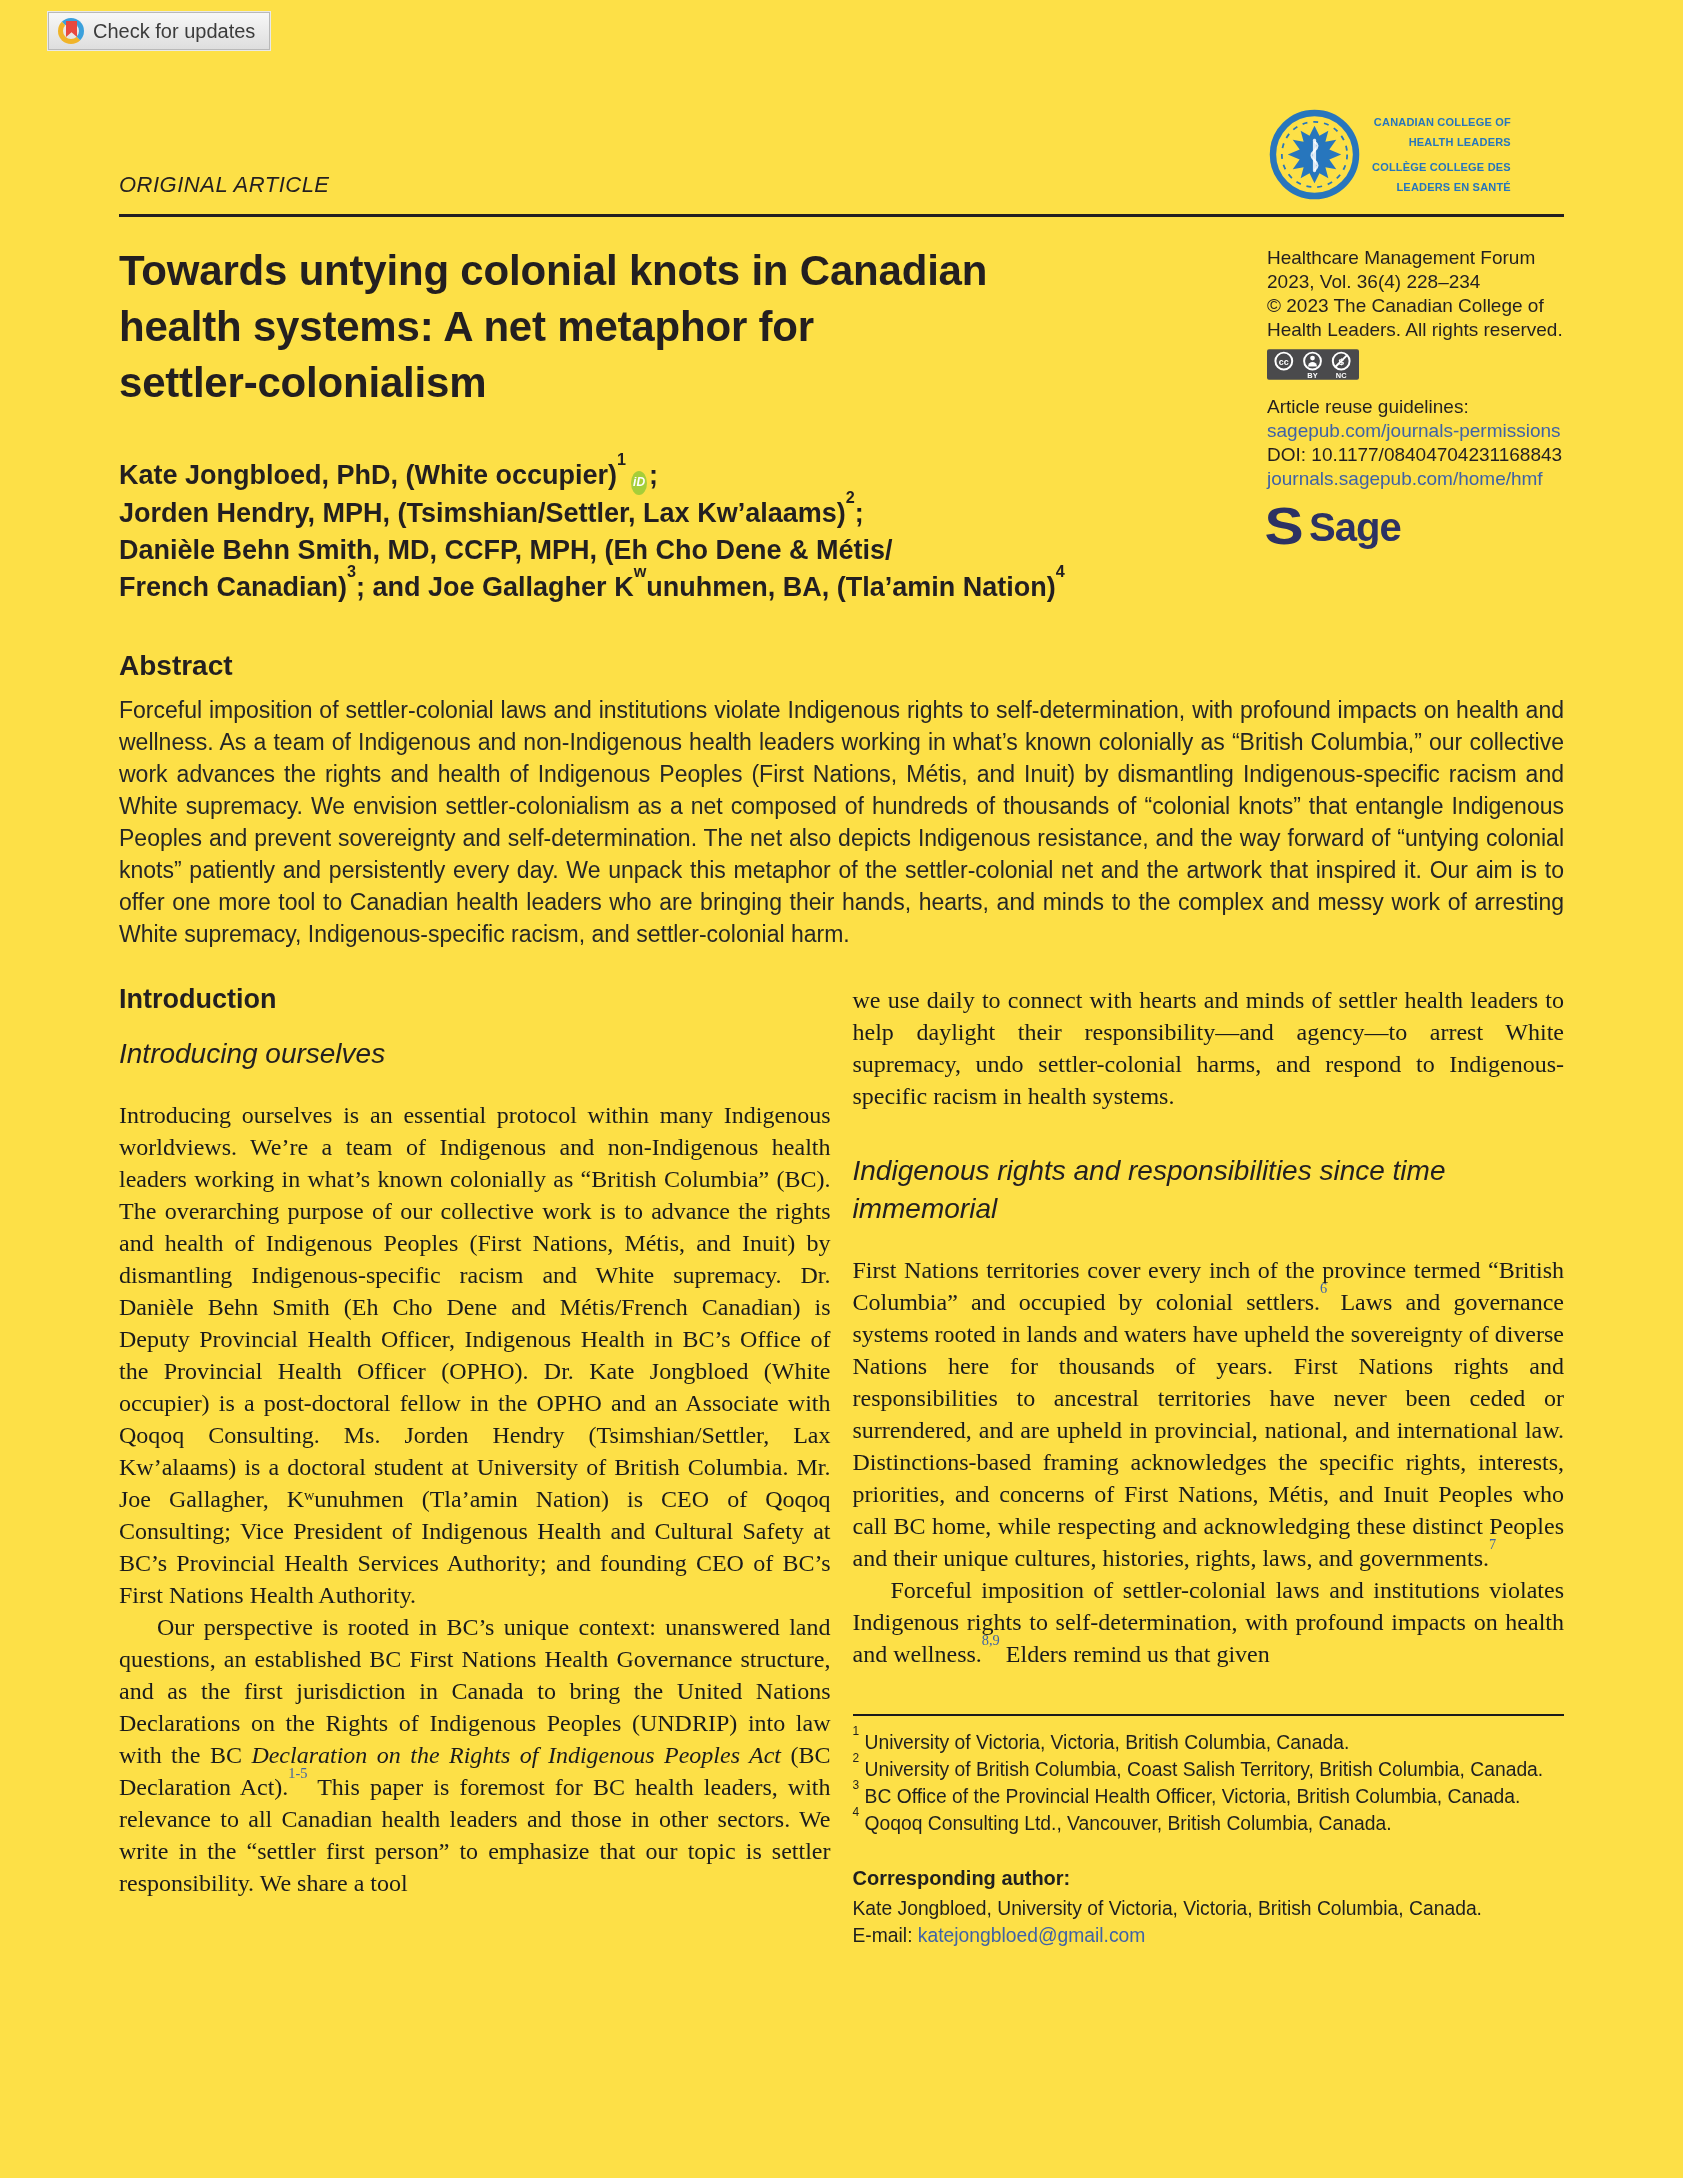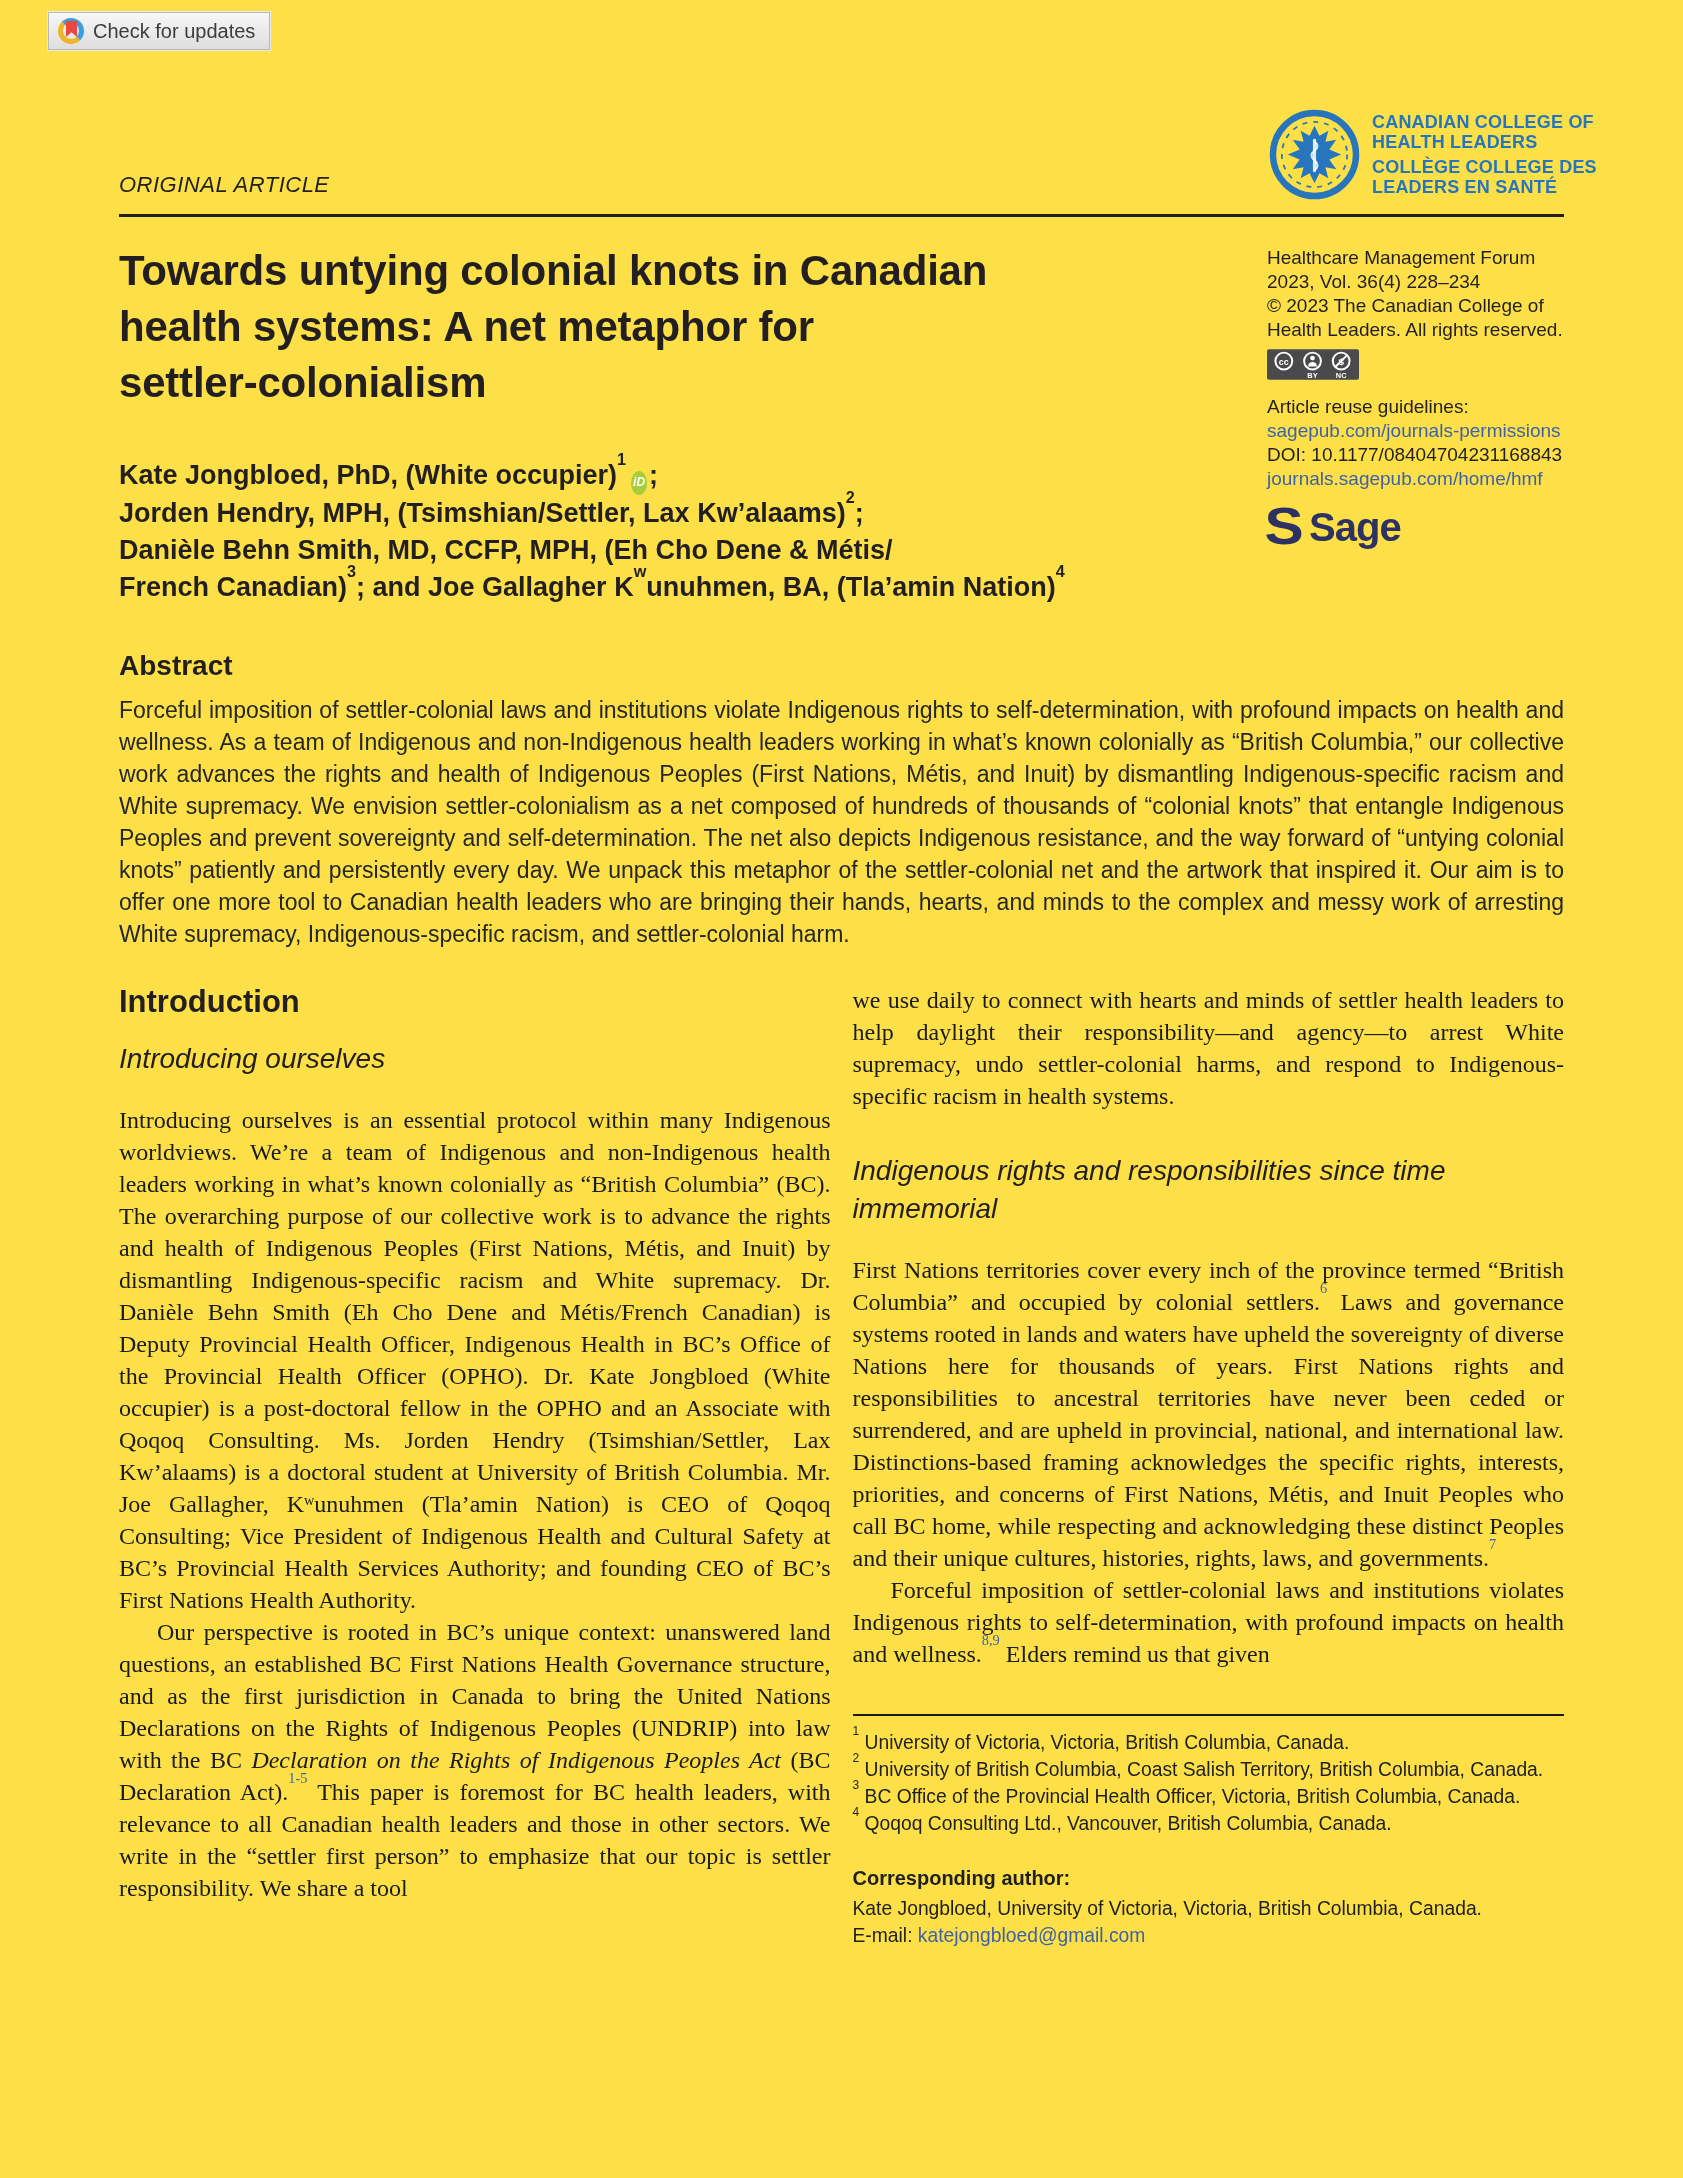--- a/index.html
+++ b/index.html
@@ -26,21 +26,21 @@
     display:inline-block;
   }
   .cfu-bookmark {
     position:absolute; left:3px; top:-2px; width:11px; height:16px;
     background:#e8483f;
     clip-path:polygon(0 0,100% 0,100% 100%,50% 70%,0 100%);
   }
   .cfu-label { font-size:20px; color:#3c3c3c; }
   
   .cchl-logo { position:absolute; top:109px; left:1269px; display:flex; align-items:center; gap:12px; }
-  .cchl-text { font-size:18px; font-weight:bold; color:#2776bd; line-height:20px; letter-spacing:0.2px; }
+  .cchl-text { font-size:11px; font-weight:bold; color:#2776bd; line-height:20px; letter-spacing:0.2px;text-align:right; }
   .cchl-text .fr { margin-top:5px; }
   
   .article-type { margin:172px 0 0 119px; font-size:22px; font-style:italic; letter-spacing:0.5px; }
   .top-rule { margin:16px 119px 0 119px; height:3px; background:#231f20; }
   .header-grid { display:flex; margin:26px 119px 0 119px; }
   .title-authors { width:1135px; flex:none; }
   h1 { font-size:42px; line-height:56px; font-weight:bold; letter-spacing:-0.2px; }
   .t-line { display:block; }
   .authors { margin-top:46px; font-size:27px; font-weight:bold; line-height:37px; }
   .a-line sup.asup { font-size:60%; position:relative; top:-.55em; line-height:0; }
@@ -59,21 +59,21 @@
   .meta .sage { margin-top:16px; display:flex; align-items:center; gap:8px; color:#2d3263; }
   .sage-s { font-size:51px; font-weight:bold; line-height:40px; transform:scaleX(1.15); display:inline-block; }
   .sage-word { font-size:40px; font-weight:bold; letter-spacing:-1px; }
   
   .abstract { margin:44px 119px 0 119px; }
   .abstract h2 { font-size:28px; font-weight:bold; }
   .abstract p { margin-top:12px; font-size:23px; line-height:32px; text-align:justify; color:#262626; }
   
   .cols { display:flex; gap:22px; margin:34px 119px 0 119px; }
   .col { flex:1; min-width:0; }
-  .col h2 { font-size:31px; font-weight:bold; margin-bottom:20px; }
+  .col h2 { font-size:27px; font-weight:bold; margin-bottom:20px; }
   .col h3 { font-size:28px; font-style:italic; font-weight:normal; line-height:38px; margin-bottom:26px; }
   .col .sub-follow { margin-top:40px; }
   p.just {
     font-family:"Liberation Serif","DejaVu Serif",serif;
     font-size:24px; line-height:32px; text-align:justify; color:#1b1b1b;
   }
   p.indent { text-indent:38px; }
   sup.ref { color:#3f62a7; font-size:60%; line-height:0; position:relative; top:-.55em; }
   
   .fn-divider { margin-top:44px; border-top:2px solid #1a1a1a; }

